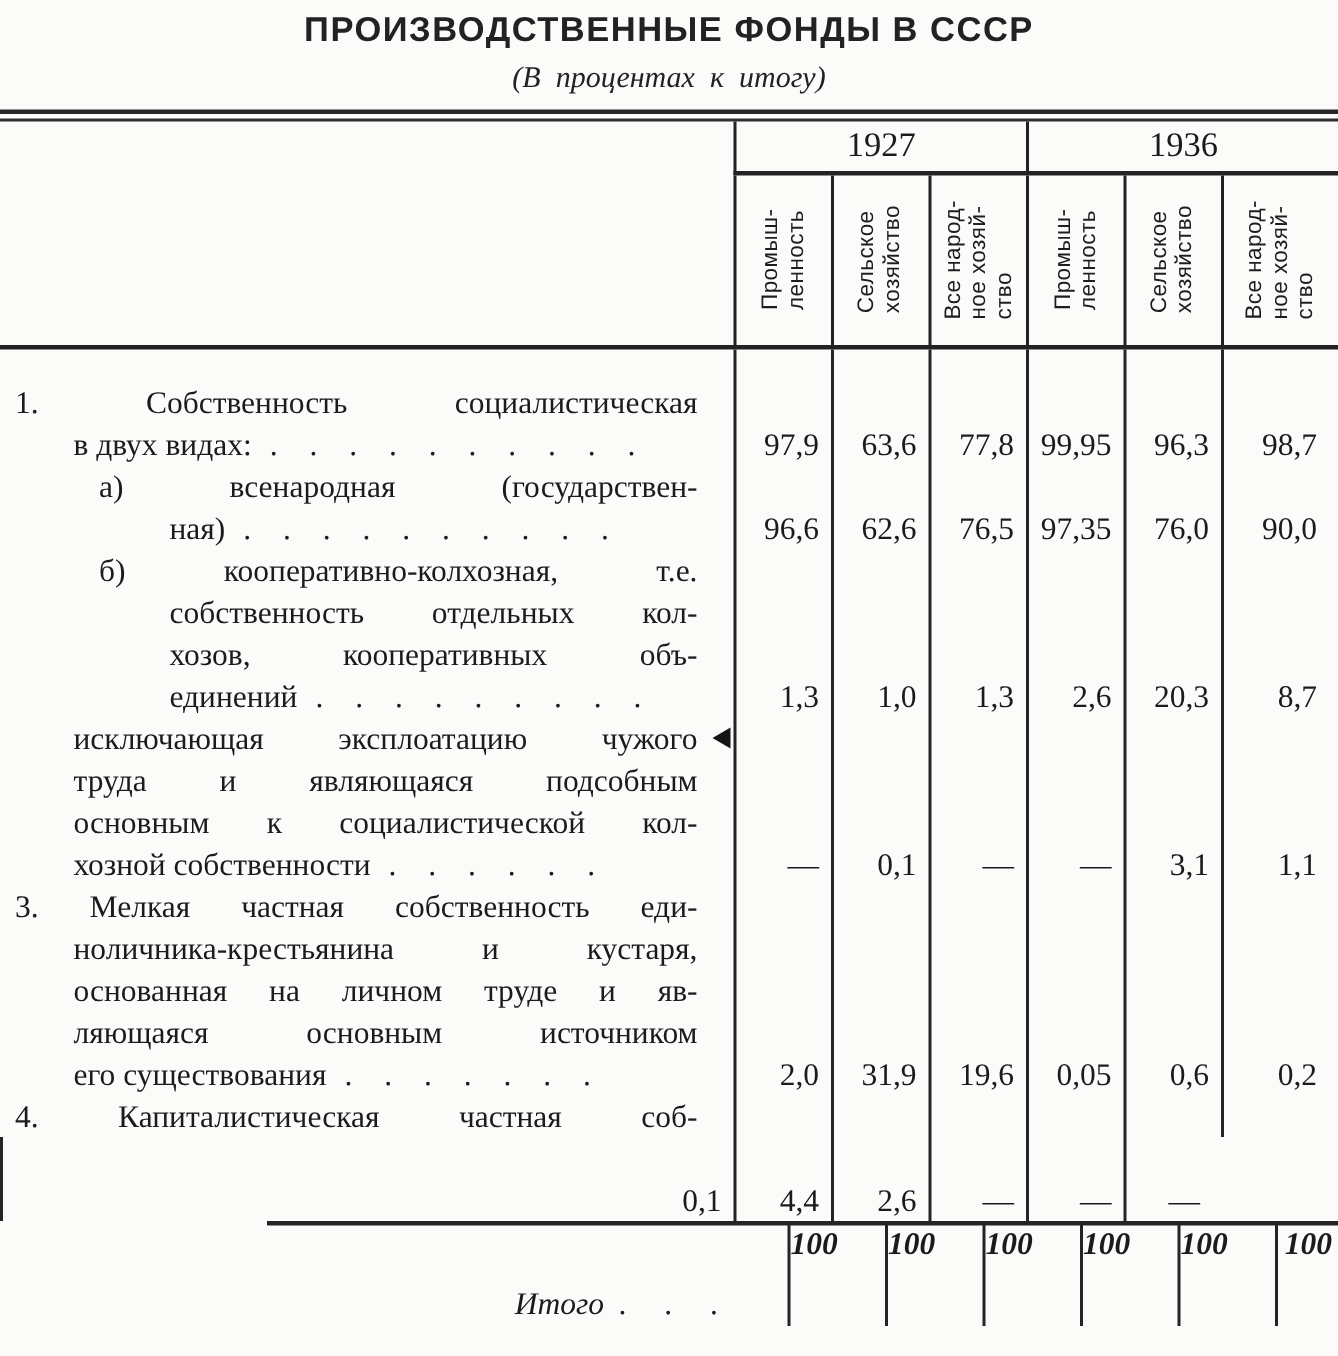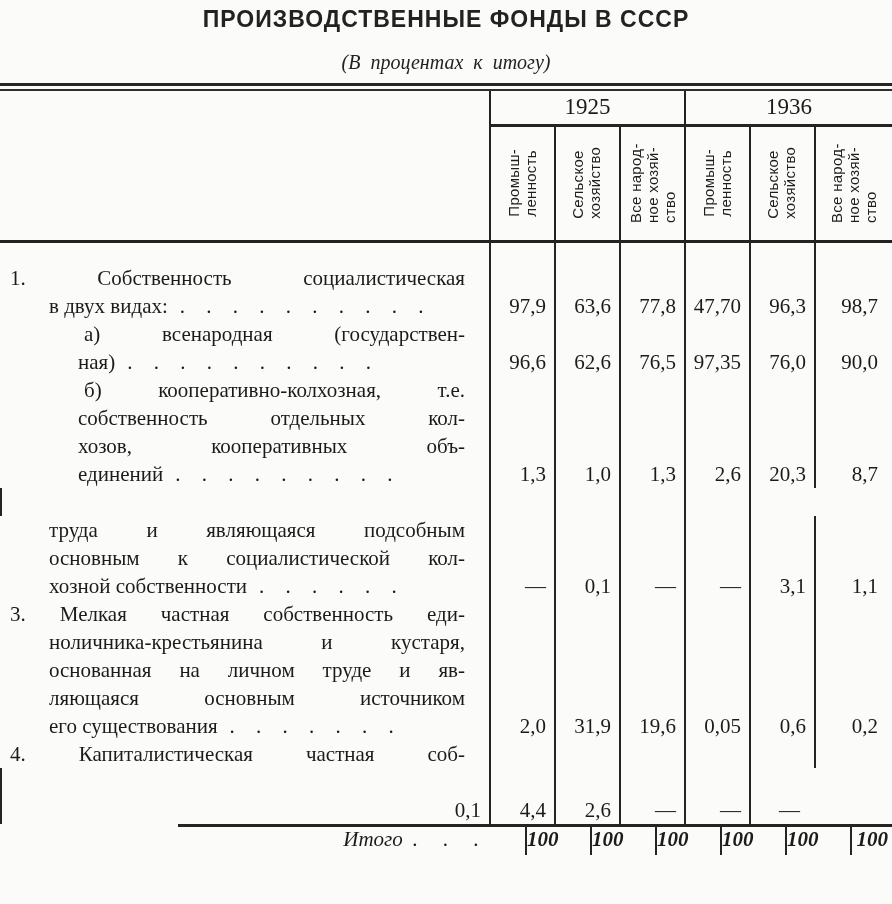--- a/index.html
+++ b/index.html
@@ -20,21 +20,21 @@
     font-weight:bold;
     font-size:23px;
     line-height:1.2;
     letter-spacing:1px;
     color:#222;
   }
   .subtitle {
     text-align:center;
     font-style:italic;
     font-size:20px;
-    margin-top:17px;
+    margin-top:7px;
     word-spacing:5px;
     color:#222;
   }
 
   
   .rule-double { margin-top:9px; }
   .rule-double .r1 { height:3px; background:#262626; }
   .rule-double .r2 { height:2px; background:#2e2e2e; margin-top:3px; }
   .rule-thick { height:3px; background:#222; }
 
@@ -77,22 +77,22 @@
     position:relative;
     font-size:21px;
     line-height:28px;
     padding-right:12px;
     white-space:nowrap;
     overflow:visible;
   }
   .lbl.just { white-space:normal; text-align:justify; text-align-last:justify; overflow:hidden; height:28px; }
   .lbl.i0 { padding-left:10px; }
   .lbl.i1 { padding-left:49px; }
-  .lbl.i2 { padding-left:84px; }
-  .lbl.i3 { padding-left:78px; }
+  .lbl.i2 { padding-left:66px; }
+  .lbl.i3 { padding-left:113px; }
   .dots { letter-spacing:8px; margin-left:12px; color:#1b1b1b; }
   .marker {
     position:absolute; right:2px; top:7px;
     width:0; height:0;
     border-top:7px solid transparent;
     border-bottom:7px solid transparent;
     border-right:12px solid #151515;
   }
   .cell {
     border-left:2px solid #242424;
@@ -104,21 +104,21 @@
   .cell.c6 { padding-right:14px; }
 
   
   .totals-row { height:30px; position:relative; }
   .totals-row::before {
     content:""; position:absolute; left:178px; right:0; top:0;
     height:3px; background:#242424;
   }
   .totals-row .lbl {
     text-align:right; text-align-last:right;
-    font-style:italic; padding-right:0; line-height:30px;
+    font-style:italic; padding-right:0; line-height:30px;margin-top:40px;
   }
   .totals-row .dots { letter-spacing:10px; margin-left:10px; }
   .totals-row .cell {
     font-style:italic; text-align:right; padding-right:4px; line-height:31px;
     font-weight:bold;
     margin-left:36px;
   }
 </style>
 </head>
 <body>
@@ -132,21 +132,21 @@
 
   <div class="rule-double">
     <div class="r1"></div>
       <div class="r2"></div>
   </div>
 
   <div>
 
     <div class="grid years-row">
       <div></div>
-      <div class="ygroup">1925</div>
+      <div class="ygroup">1927</div>
       <div class="ygroup">1936</div>
     </div>
 
     <div class="grid colhead-row">
       <div></div>
       <div class="colcell group">
         <div class="rot">Промыш-
 ленность</div>
       </div>
       <div class="colcell">
@@ -200,21 +200,21 @@
   </div>
 
   <div class="grid trow">
     <div class="lbl i1">
       <span class="txt">в двух видах:</span><span class="dots">. . . . . . . . . .</span>
       
     </div>
     <div class="cell c1">97,9</div>
     <div class="cell c2">63,6</div>
     <div class="cell c3">77,8</div>
-    <div class="cell c4">47,70</div>
+    <div class="cell c4">99,95</div>
     <div class="cell c5">96,3</div>
     <div class="cell c6">98,7</div>
   </div>
 
   <div class="grid trow">
     <div class="lbl i2 just">
       <span class="txt">а) всенародная (государствен-</span><span class="dots"></span>
       
     </div>
     <div class="cell c1"></div>
@@ -285,20 +285,24 @@
     <div class="cell c1">1,3</div>
     <div class="cell c2">1,0</div>
     <div class="cell c3">1,3</div>
     <div class="cell c4">2,6</div>
     <div class="cell c5">20,3</div>
     <div class="cell c6">8,7</div>
   </div>
 
 
   <div class="grid trow">
+    <div class="lbl i1 just">
+      <span class="txt">исключающая эксплоатацию чужого</span><span class="dots"></span>
+      <span class="marker"></span>
+    </div>
     <div class="cell c1"></div>
     <div class="cell c2"></div>
     <div class="cell c3"></div>
     <div class="cell c4"></div>
     <div class="cell c5"></div>
     <div class="cell c6"></div>
   </div>
 
   <div class="grid trow">
     <div class="lbl i1 just">

